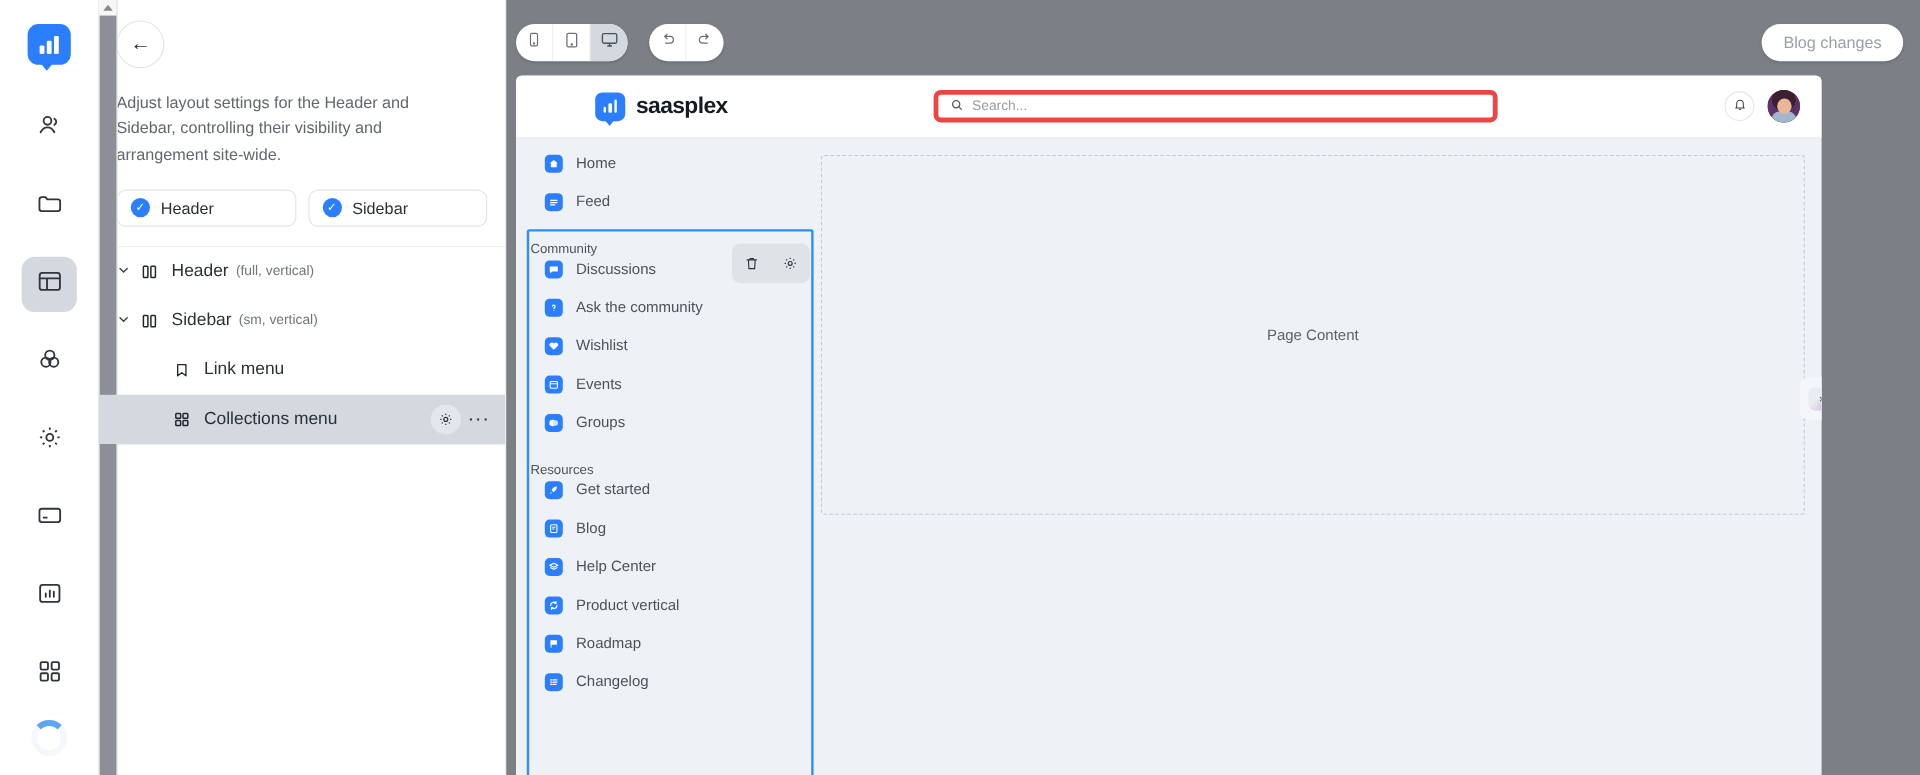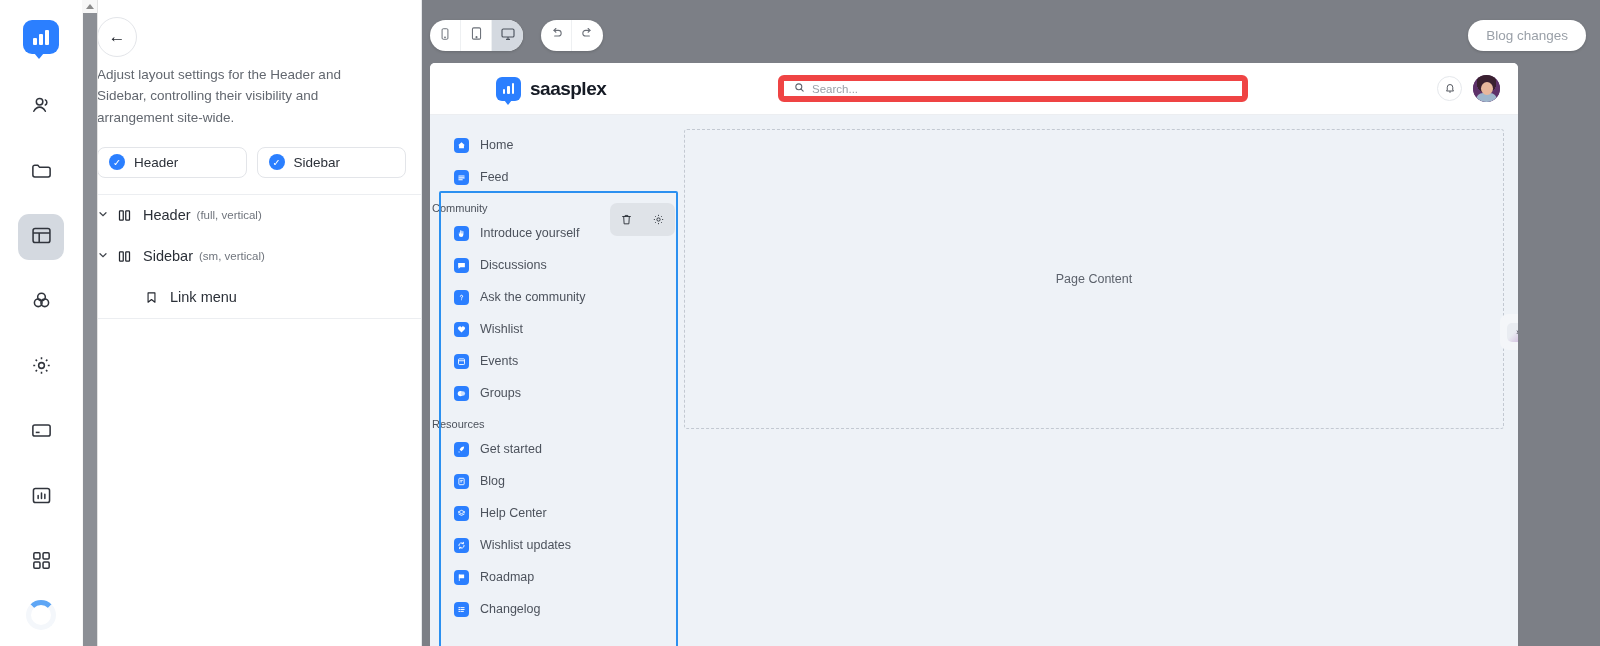--- a/index.html
+++ b/index.html
@@ -72,21 +72,21 @@
     border: 1px solid #e3e5e9; background: #fff;
     display: flex; align-items: center; justify-content: center;
     font-size: 17px; color: #22262e; cursor: pointer;
   }
   .panel-title {
     font-size: 23px; font-weight: 700; letter-spacing: -0.3px;
     margin: 40px 0 0 0; color: #15181e;
   }
   .panel-desc {
     font-size: 13.5px; line-height: 1.58; color: #62676f;
-    margin-top: 7px; width: 262px;
+    margin-top: 18px; width: 262px;
   }
   .check-row { display: flex; gap: 10px; margin-top: 19px; }
   .check-box {
     flex: 1; height: 31px; border: 1px solid #e3e5e9; border-radius: 8px;
     display: flex; align-items: center; gap: 9px; padding-left: 11px;
     font-size: 13.5px; color: #2b3038; cursor: pointer; background: #fff;
   }
   .cbox {
     width: 16px; height: 16px; border-radius: 50%; background: #2b7fff;
     display: flex; align-items: center; justify-content: center;
@@ -156,21 +156,21 @@
     border-right: 4px solid transparent; border-top: 5px solid #2b7fff;
   }
   .pv-logo-mark .bars i { width: 2.6px; }
   .pv-logo-mark .bars { height: 11px; gap: 2px; }
   .pv-logo-mark .bars i:nth-child(1) { height: 5px; }
   .pv-logo-mark .bars i:nth-child(2) { height: 8px; }
   .pv-logo-mark .bars i:nth-child(3) { height: 11px; }
   .pv-logo-text { font-size: 19px; font-weight: 700; color: #151a24; letter-spacing: -0.5px; }
   .pv-search {
     position: absolute; left: 348px; width: 470px; height: 27px;
-    border: 6px solid #ef4444; border-radius: 6px; background: #fff;
+    border: 4px solid #ef4444; border-radius: 6px; background: #fff;
     display: flex; align-items: center; gap: 7px; padding: 0 10px;
     font-size: 11.5px; color: #9aa0a8; cursor: text;
   }
   .pv-right { position: absolute; right: 18px; display: flex; align-items: center; gap: 11px; }
   .bell {
     width: 25px; height: 25px; border-radius: 50%; border: 1px solid #e5e8ec;
     display: flex; align-items: center; justify-content: center; color: #3a3f48;
     background: #fff; cursor: pointer;
   }
   .avatar {
@@ -189,31 +189,31 @@
     position: absolute; left: 3px; bottom: 0; width: 21px; height: 9px;
     border-radius: 7px 7px 0 0; background: #9fb6cc;
   }
 
   .pv-body { display: flex; height: 531px; }
   .pv-side {
     width: 248px; flex: 0 0 248px; padding: 14px 0 0 0; position: relative;
     background: #eef2f7;
   }
   .pv-item {
-    height: 32px; display: flex; align-items: center; gap: 11px;
+    height: 32px; display: flex; gap: 11px;
     padding-left: 24px; font-size: 12.5px; color: #4c525c; cursor: pointer;
   }
   .mico {
     width: 15px; height: 15px; border-radius: 4px; background: #2b7fff;
     display: flex; align-items: center; justify-content: center;
     color: #fff; font-size: 9px; flex: 0 0 15px;
   }
   .mico svg { display: block; }
   .pv-group-label {
-    font-size: 11px; color: #4c525c; padding-left: 2px; margin: 9px 0 3px 0;
+    font-size: 11px; color: #4c525c; padding-left: 12px; margin: 9px 0 3px 0;
   }
   .sel-block {
     position: absolute; left: 9px; top: 76px; width: 239px; height: 560px;
     border: 2px solid #2b90f0; border-radius: 2px; pointer-events: none;
   }
   .sel-toolbar {
     position: absolute; left: 180px; top: 88px; width: 65px; height: 33px;
     background: #dfe3e8; border-radius: 7px; display: flex;
     align-items: center; justify-content: space-around; color: #2b3038;
   }
@@ -384,20 +384,40 @@
 
       <div class="tree-row child">
         <span class="tico">
           <svg width="15" height="15" viewBox="0 0 24 24" fill="none" stroke="currentColor" stroke-width="1.8" stroke-linejoin="round">
             <path d="M6.5 4.5h11v15l-5.5-4.2-5.5 4.2z"></path>
           </svg>
         </span>
         <span class="tlabel">Link menu</span>
       </div>
 
+      <div class="tree-row child sel">
+        <span class="tico">
+          <svg width="15" height="15" viewBox="0 0 24 24" fill="none" stroke="currentColor" stroke-width="2">
+            <rect x="4" y="4" width="6.4" height="6.4" rx="1"></rect>
+              <rect x="13.6" y="4" width="6.4" height="6.4" rx="1"></rect>
+            <rect x="4" y="13.6" width="6.4" height="6.4" rx="1"></rect>
+              <rect x="13.6" y="13.6" width="6.4" height="6.4" rx="1"></rect>
+          </svg>
+        </span>
+        <span class="tlabel">Collections menu</span>
+        <span class="row-actions">
+          <span class="gear-circle">
+            <svg width="13" height="13" viewBox="0 0 24 24" fill="none" stroke="currentColor" stroke-width="1.9">
+              <circle cx="12" cy="12" r="3"></circle>
+              <path d="M12 3.4v2M12 18.6v2M20.6 12h-2M5.4 12h-2M18.1 5.9l-1.4 1.4M7.3 16.7l-1.4 1.4M18.1 18.1l-1.4-1.4M7.3 7.3 5.9 5.9"></path>
+            </svg>
+          </span>
+          <span class="dots">···</span>
+        </span>
+      </div>
 
       <div class="tree-div"></div>
     </div>
   </div>
 
   <div class="canvas">
 
     <div class="toolbar-top">
       <div class="seg">
         <div class="sbtn">
@@ -506,28 +526,20 @@
                 </svg>
             </span>
             <span>Feed</span>
           </div>
 
           <div class="pv-group-label">Community</div>
 
           <div class="pv-item">
             <span class="mico">
               <svg width="9" height="9" viewBox="0 0 24 24" fill="#fff">
-                  <path d="M9 3.5h2V12h1V4.6h2V12h1V6h2v9a6 6 0 0 1-6 6 6 6 0 0 1-6-6V9h2v4h1z"></path>
-                </svg>
-            </span>
-            <span>Introduce yourself</span>
-          </div>
-          <div class="pv-item">
-            <span class="mico">
-              <svg width="9" height="9" viewBox="0 0 24 24" fill="#fff">
                   <path d="M3 5.5h18v11H9l-5 4v-4H3z"></path>
                 </svg>
             </span>
             <span>Discussions</span>
           </div>
           <div class="pv-item">
             <span class="mico">
               <svg width="9" height="9" viewBox="0 0 24 24" fill="none" stroke="#fff" stroke-width="2.6" stroke-linecap="round">
                   <path d="M9 8.6a3 3 0 1 1 3.6 3.3V14"></path>
                   <path d="M12.3 18h.02"></path>
@@ -592,21 +604,21 @@
             <span>Help Center</span>
           </div>
           <div class="pv-item">
             <span class="mico">
               <svg width="9" height="9" viewBox="0 0 24 24" fill="none" stroke="#fff" stroke-width="2.6" stroke-linecap="round">
                   <path d="M19 12a7 7 0 0 1-11.8 5.1"></path>
                   <path d="M5 12a7 7 0 0 1 11.8-5.1"></path>
                   <path d="M17 3.5V7h-3.5M7 20.5V17h3.5"></path>
                 </svg>
             </span>
-            <span>Wishlist updates</span>
+            <span>Product vertical</span>
           </div>
           <div class="pv-item">
             <span class="mico">
               <svg width="9" height="9" viewBox="0 0 24 24" fill="#fff">
                   <path d="M5 4h14v10H5z"></path>
                   <path d="M5 4h2v17H5z"></path>
                 </svg>
             </span>
             <span>Roadmap</span>
           </div>

